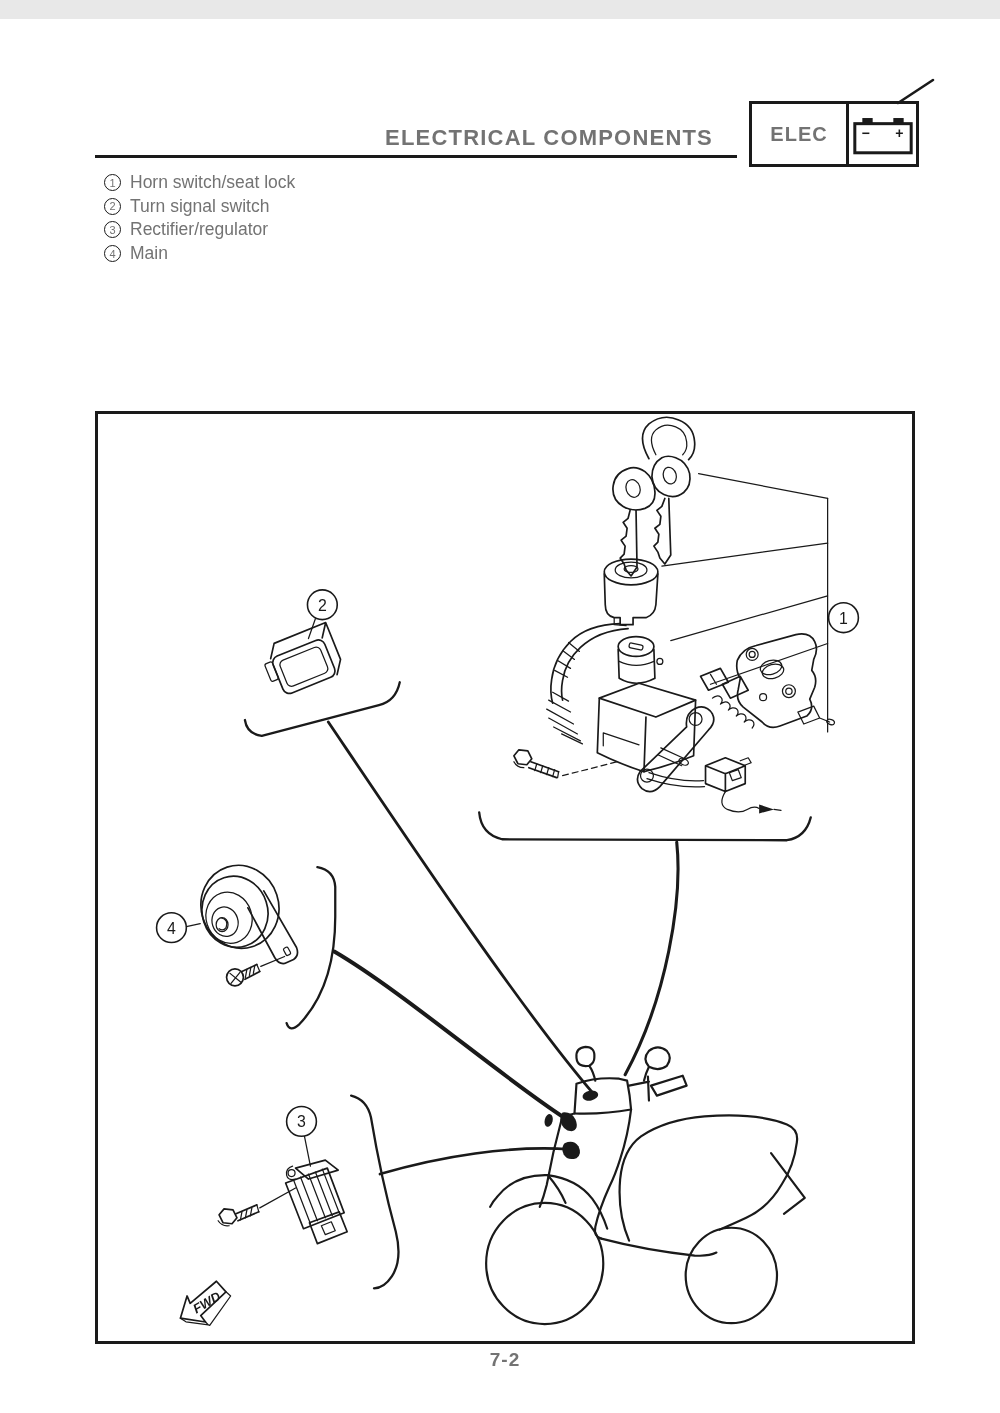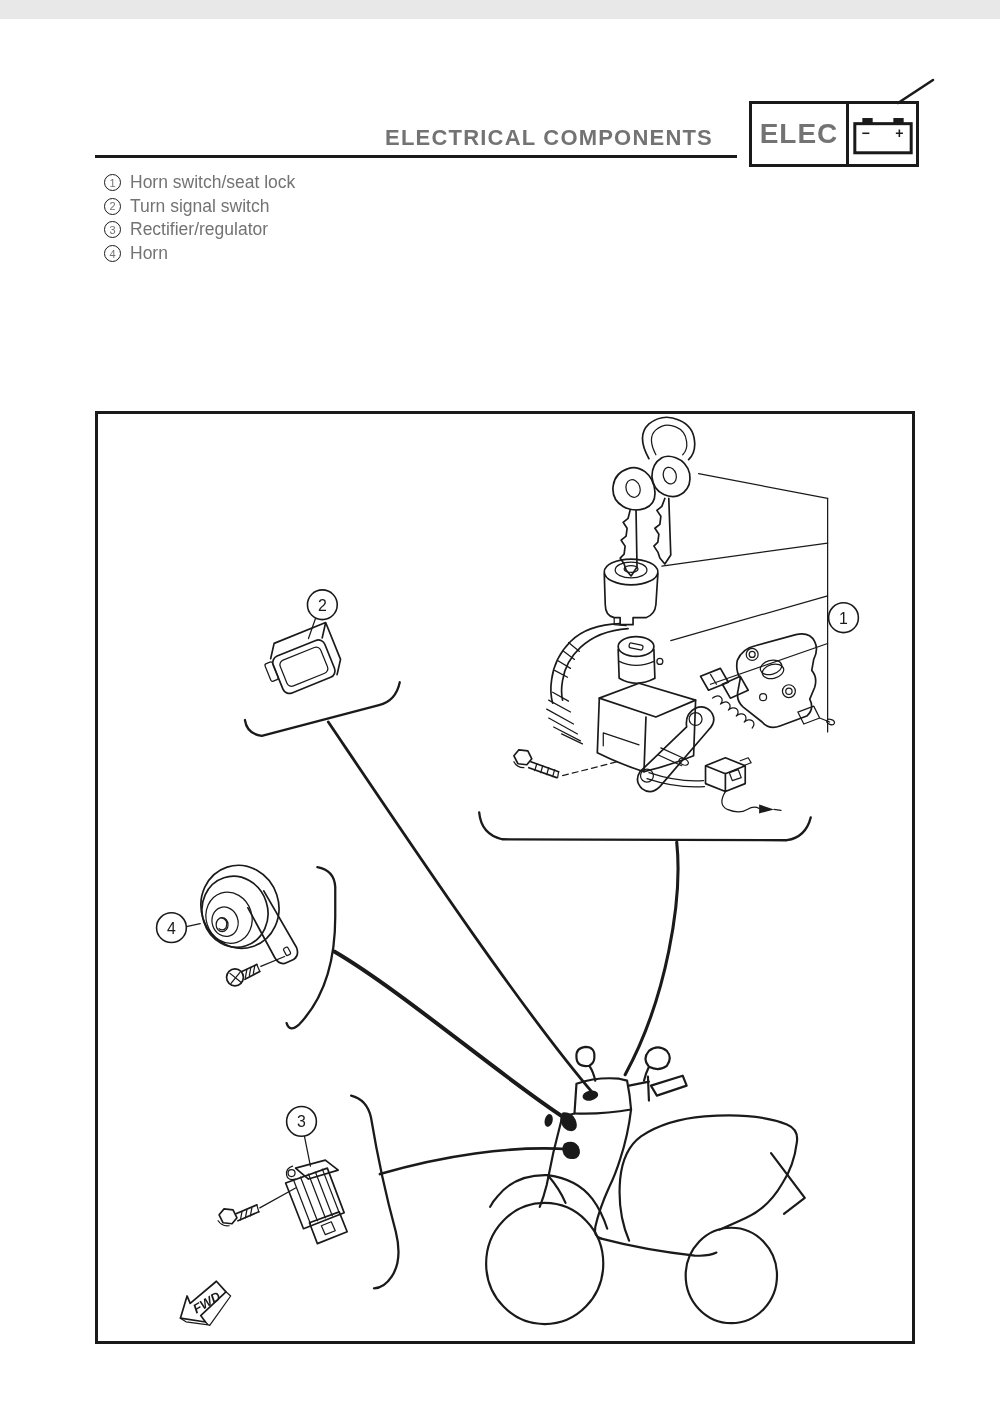--- a/index.html
+++ b/index.html
@@ -4,21 +4,21 @@
 <style>
   html,body{margin:0;padding:0;background:#e8e8e8;}
   .page{position:relative;width:1000px;height:1413px;background:#ffffff;
         font-family:"Liberation Sans",sans-serif;color:#737373;overflow:hidden;margin-top:19px;}
   .title{position:absolute;top:106px;right:287px;font-size:22px;font-weight:bold;
          letter-spacing:1.2px;white-space:nowrap;}
   .rule{position:absolute;left:95px;top:136px;width:642px;height:3px;background:#1a1a1a;}
   .badge{position:absolute;left:749px;top:82px;width:164px;height:60px;
          border:3px solid #1a1a1a;display:flex;box-sizing:content-box;background:#fff;}
   .badge-left{width:94px;border-right:3px solid #1a1a1a;display:flex;align-items:center;
-              justify-content:center;font-size:28px;font-weight:bold;letter-spacing:1px;}
+              justify-content:center;font-size:20px;font-weight:bold;letter-spacing:1px;}
   .badge-right{flex:1;display:flex;align-items:center;justify-content:center;}
   .corner-tick{position:absolute;left:893px;top:58px;width:44px;height:28px;}
   .legend{position:absolute;left:104px;top:152px;list-style:none;margin:0;padding:0;}
   .legend li{display:flex;align-items:center;gap:9px;height:23.6px;font-size:17.5px;}
   .lnum{width:17px;height:17px;border:1.4px solid #1a1a1a;border-radius:50%;
         display:flex;align-items:center;justify-content:center;font-size:11px;
         flex:0 0 auto;box-sizing:border-box;}
   .figure{position:absolute;left:95px;top:392px;width:820px;height:933px;
           border:3px solid #1a1a1a;box-sizing:border-box;}
   .figure svg{position:absolute;left:0;top:0;width:100%;height:100%;}
@@ -71,21 +71,21 @@
     <li>
       <span class="lnum">2</span>
       <span>Turn signal switch</span>
     </li>
     <li>
       <span class="lnum">3</span>
       <span>Rectifier/regulator</span>
     </li>
     <li>
       <span class="lnum">4</span>
-      <span>Horn</span>
+      <span>Main</span>
     </li>
   </ul>
 
   <div class="figure">
     <svg viewBox="95 392 820 933" preserveAspectRatio="none">
 
       <g>
         <path class="ln thin" d="M700,452 L830,477 M663,545 L830,522 M672,620 L830,575 M712,664 L830,623"></path>
         <path class="ln thin" d="M830,477 L830,712"></path>
       </g>
@@ -253,13 +253,14 @@
       </g>
 
       <g transform="translate(178 1302) rotate(-30)">
         <path class="ln" d="M0,0 L17,-16 L16,-8 L50,-14 L53,0 L19,8 L20,16 Z"></path>
         <path class="ln thin" d="M0,0 L3,6 L21,20 L20,16 M53,0 L55,6 L22,21 L21,20"></path>
         <text class="fwd" x="16" y="4">FWD</text>
       </g>
     </svg>
   </div>
 
+  <div class="pageno">7-2</div>
 </div>
 
 </body></html>

